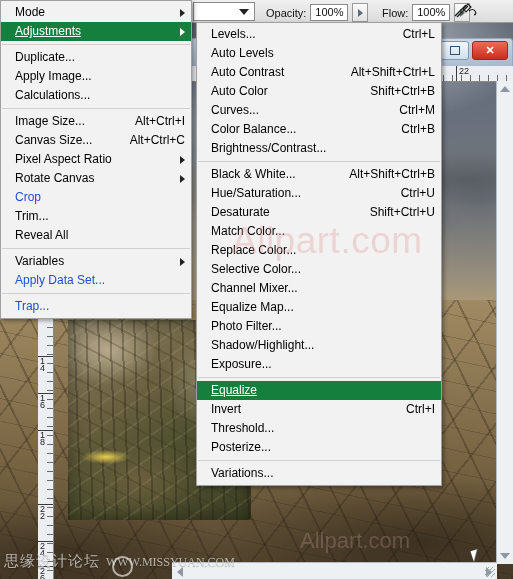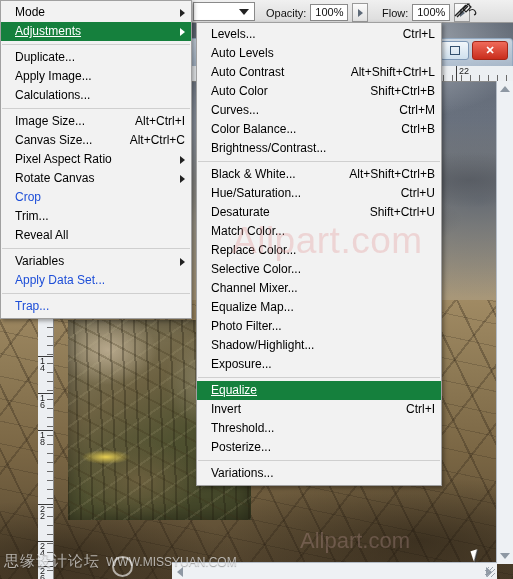--- a/index.html
+++ b/index.html
@@ -237,21 +237,21 @@
     position:absolute;left:300px;top:528px;
     font-size:22px;color:rgba(210,170,170,.28);
     pointer-events:none;white-space:nowrap;
   }
   .wm-cn{
     position:absolute;left:4px;top:552px;
     font-size:15px;color:rgba(255,255,255,.62);
     letter-spacing:1px;white-space:nowrap;pointer-events:none;
     text-shadow:0 1px 1px rgba(0,0,0,.35);
   }
-  .wm-cn .url{font-size:12px;letter-spacing:0;margin-left:6px;}
+  .wm-cn .url{font-size:12px;letter-spacing:0;margin-left:6px;font-family:Liberation Serif, serif;}
   .wm-circle{
     position:absolute;left:112px;top:556px;width:17px;height:17px;
     border:2px solid rgba(255,255,255,.6);border-radius:50%;pointer-events:none;
   }
   .cursor-arrow{
     position:absolute;left:472px;bottom:18px;width:0;height:0;pointer-events:none;
     border-left:7px solid #fff;border-bottom:11px solid transparent;
     transform:rotate(-18deg);
     filter:drop-shadow(1px 1px 0 #333);
   }

